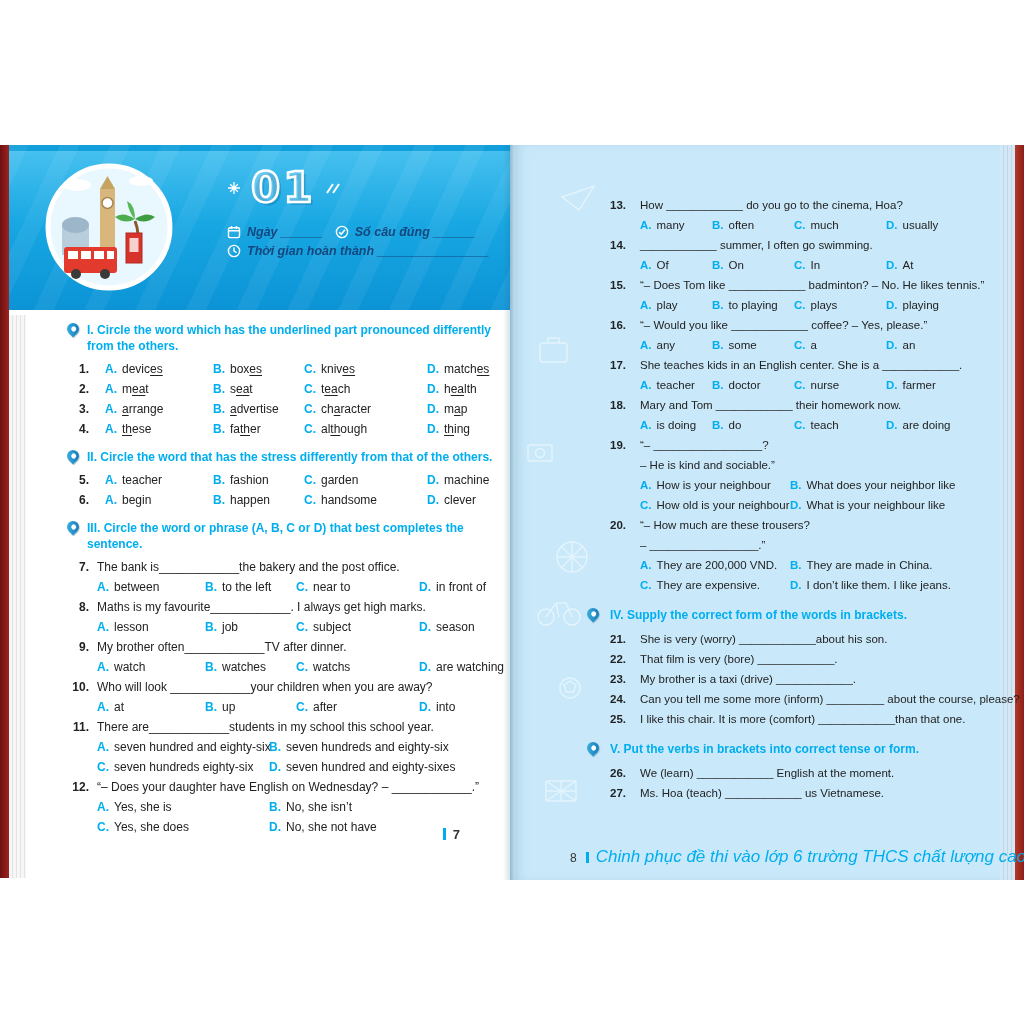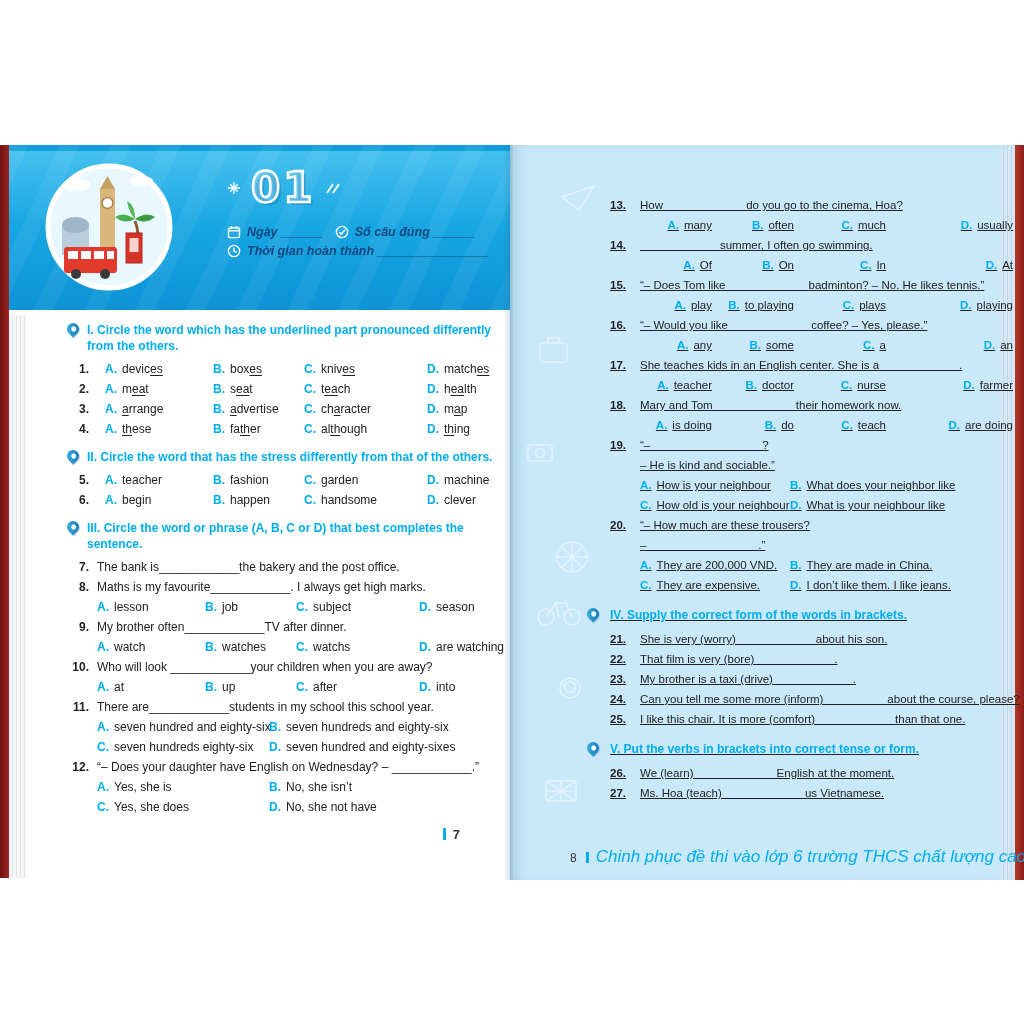--- a/index.html
+++ b/index.html
@@ -53,21 +53,21 @@
   }
   .spark{flex:0 0 auto;}
   .fields{margin-top:8px;}
   .frow{display:flex;gap:12px;align-items:center;margin-top:5px;}
   .field{display:flex;align-items:center;gap:6px;
     color:#14477e;font-weight:bold;font-style:italic;font-size:12.5px;white-space:nowrap;}
 
   
   .content{position:absolute;left:0;right:0;}
   .page-left .content{top:165px;bottom:0;padding:12px 14px 0 58px;font-size:12px;z-index:2;}
-  .page-right .content{top:0;bottom:0;padding:50px 2px 0 100px;font-size:11.5px;z-index:2;text-decoration:underline;}
+  .page-right .content{top:0;bottom:0;padding:50px 12px 0 100px;font-size:11.5px;z-index:2;}
 
   .section{margin-top:0;}
   .section + .section{margin-top:10px;}
   .page-right .section{margin-top:12px;}
   .sec-head{position:relative;padding-left:20px;margin:0 0 5px 0;line-height:16px;}
   .page-right .sec-head{left:-23px;padding-left:23px;margin-right:-23px;margin-bottom:6px;}
   .sec-title{color:var(--accent);font-weight:bold;font-size:12px;}
   .pin{position:absolute;left:0;top:1px;width:12px;height:12px;
     background:linear-gradient(135deg,#3fb9e8,#0f6fae);
     border-radius:50% 50% 50% 0;transform:rotate(-45deg);box-shadow:0 1px 1px rgba(0,60,100,.35);}
@@ -77,21 +77,21 @@
   .qline{display:flex;line-height:20px;white-space:nowrap;}
   .qline.cont{padding-left:30px;}
   .qnum{flex:0 0 auto;width:22px;text-align:right;margin-right:8px;font-weight:bold;}
   .page-right .qnum{width:26px;text-align:left;margin-right:4px;}
   .qtext{flex:0 1 auto;}
 
   .opts{display:grid;margin-left:30px;line-height:20px;white-space:nowrap;}
   .opts.inline{flex:1;margin-left:8px;}
   .opts.c4L{grid-template-columns:97px 80px 112px auto;gap:11px;}
   .opts.c2L{grid-template-columns:172px auto;}
-  .opts.c4R{grid-template-columns:72px 82px 92px auto;text-align:right;}
+  .opts.c4R{grid-template-columns:72px 82px 92px auto;}
   .opts.c2R{grid-template-columns:150px auto;}
   .oletter{color:var(--accent);font-weight:bold;margin-right:5px;}
   u{text-underline-offset:2px;}
 
   
   .pageno-left{position:absolute;right:50px;bottom:36px;font-size:13px;font-weight:bold;color:#333;z-index:2;}
   .pbar{display:inline-block;width:3px;height:12px;background:var(--accent);margin-right:7px;vertical-align:-1px;}
   .footer{position:absolute;left:60px;bottom:13px;z-index:2;white-space:nowrap;}
   .fno{font-size:12px;color:#333;}
   .fbar{display:inline-block;width:3px;height:11px;background:var(--accent);margin:0 7px 0 9px;vertical-align:-1px;}
@@ -249,20 +249,26 @@
             </div>
           </div>
         </div>
         <div class="section">
           <div class="sec-head"><span class="pin"></span><span class="sec-title">III. Circle the word or phrase (A, B, C or D) that best completes the sentence.</span></div>
           <div class="question">
             <div class="qline">
               <b class="qnum">7.</b>
               <span class="qtext">The bank is____________the bakery and the post office.</span>
             </div>
+            <div class="opts c4L">
+              <span class="opt"><b class="oletter">A.</b><span class="otext">between</span></span>
+              <span class="opt"><b class="oletter">B.</b><span class="otext">to the left</span></span>
+              <span class="opt"><b class="oletter">C.</b><span class="otext">near to</span></span>
+              <span class="opt"><b class="oletter">D.</b><span class="otext">in front of</span></span>
+            </div>
           </div>
           <div class="question">
             <div class="qline">
               <b class="qnum">8.</b>
               <span class="qtext">Maths is my favourite____________. I always get high marks.</span>
             </div>
             <div class="opts c4L">
               <span class="opt"><b class="oletter">A.</b><span class="otext">lesson</span></span>
               <span class="opt"><b class="oletter">B.</b><span class="otext">job</span></span>
               <span class="opt"><b class="oletter">C.</b><span class="otext">subject</span></span>

